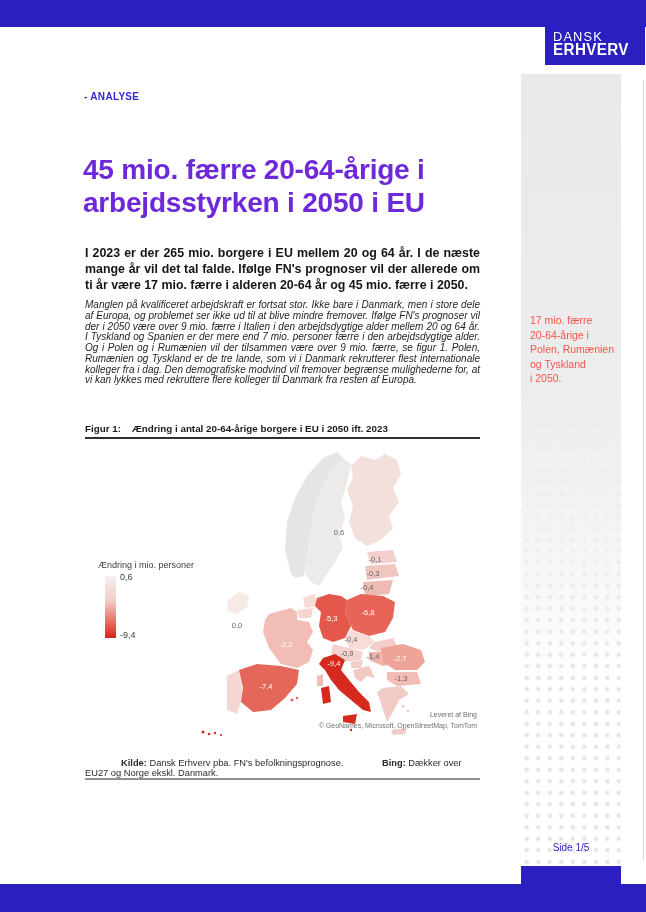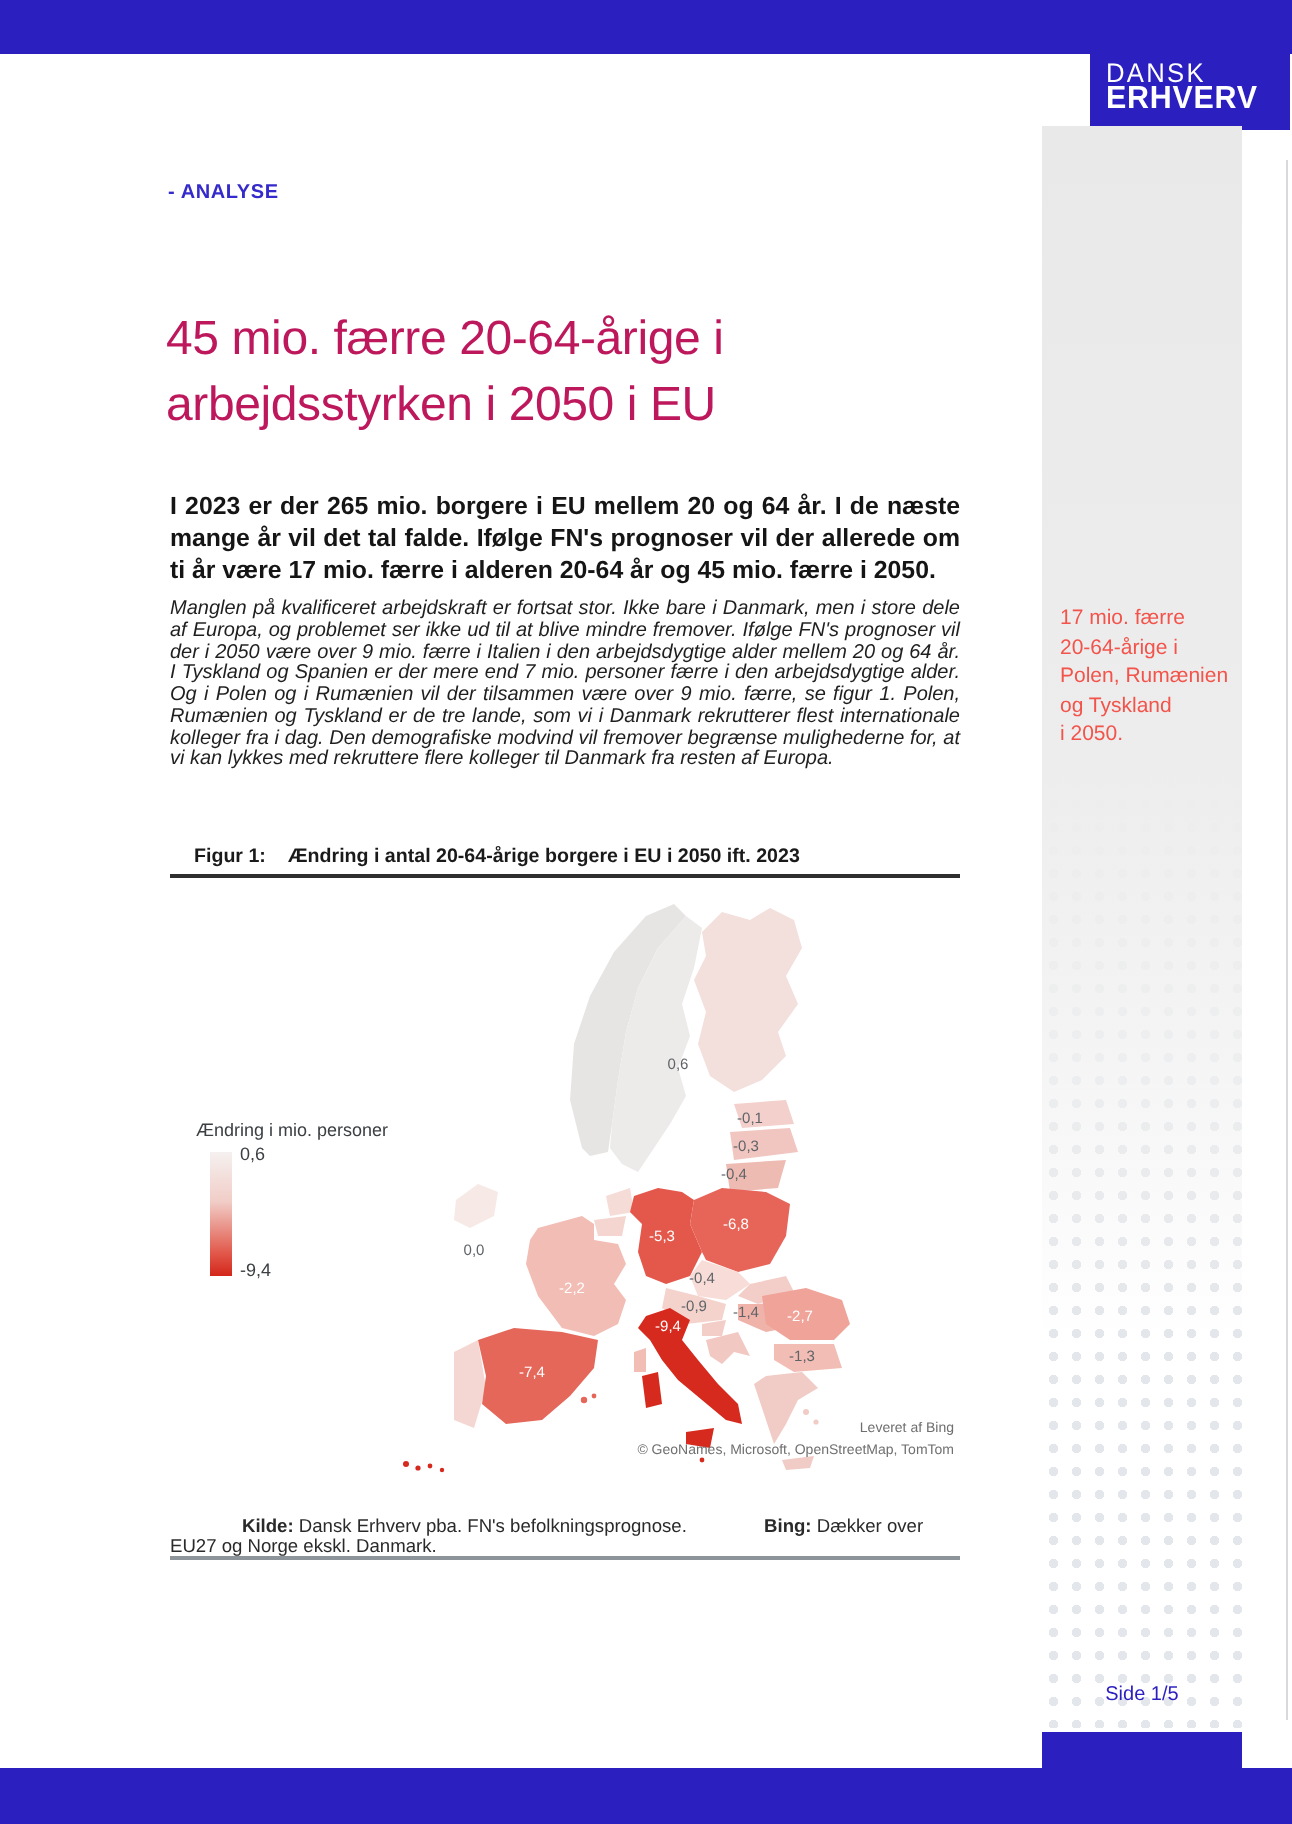--- a/index.html
+++ b/index.html
@@ -11,37 +11,37 @@
   
   .topbar { position:absolute; left:0; top:0; width:646px; height:27px; background:#2b1fc0; }
   .logobox { position:absolute; left:521px; top:0; width:100px; height:65px; background:#2b1fc0; color:#fff; padding:31px 0 0 8px;margin-left:24px; }
   .logo-l1 { font-size:13.5px; font-weight:400; letter-spacing:1.2px; transform:scaleX(.95); transform-origin:left; line-height:12px; }
   .logo-l2 { font-size:16px; font-weight:800; letter-spacing:.4px; transform:scaleX(.95); transform-origin:left; line-height:14px; }
   .footerbar { position:absolute; left:0; top:884px; width:646px; height:28px; background:#2b1fc0; }
   .footerbox { position:absolute; left:521px; top:866px; width:100px; height:46px; background:#2b1fc0; }
   .edge-line { position:absolute; left:643px; top:80px; width:1px; height:780px; background:#cdd0d3; opacity:.8; }
   
   .sidebar {
-    position:absolute; left:521px; top:63px; width:100px; height:801px;
+    position:absolute; left:521px; top:74px; width:100px; height:801px;
     background:
       linear-gradient(to bottom, #e9e9e9 0%, #ededed 40%, rgba(241,241,241,.75) 58%, rgba(248,248,248,0) 76%),
       radial-gradient(circle, #e3e6ea 2.3px, rgba(227,230,234,0) 2.5px);
     background-size:100% 100%, 11.5px 11.5px;
   }
   .sidebar-highlight {
     position:absolute; left:9px; top:239px; width:88px;
     color:#f2544b; font-size:10.5px; line-height:14.5px; white-space:pre-line;
   }
   .pagenum { position:absolute; left:521px; top:842px; width:100px; text-align:center; color:#2b1fc0; font-size:10px; }
   
   .kicker { position:absolute; left:84px; top:91px; color:#352acb; font-size:10px; font-weight:700; letter-spacing:.3px; }
-  .title { position:absolute; left:83px; top:153px; width:420px; color:#be185d; font-size:24px; font-weight:400; line-height:33px; white-space:pre-line; letter-spacing:-.2px; }
+  .title { position:absolute; left:83px; top:153px; width:420px; color:#6d28d9; font-size:28px; font-weight:700; line-height:33px; white-space:pre-line; letter-spacing:-.2px; }
   .lead  { position:absolute; left:85px; top:245px; width:395px; color:#151515; font-size:12.4px; font-weight:700; line-height:16.2px; text-align:justify; }
   .bodytext { position:absolute; left:85px; top:300px; width:395px; color:#1f1f1f; font-size:10px; line-height:10.75px; text-align:justify;font-style:italic; }
-  .figrow { position:absolute; left:85px; top:423px; width:395px; display:flex; font-size:9.8px; font-weight:700; color:#1a1a1a;margin-left:12px; }
+  .figrow { position:absolute; left:85px; top:423px; width:395px; display:flex; font-size:9.8px; font-weight:700; color:#1a1a1a; }
   .figrow .figlabel { width:47px; }
   .figrule { position:absolute; left:85px; top:437px; width:395px; height:2px; background:#2f2f2f; }
   
   .mapbox { position:absolute; left:85px; top:450px; width:395px; height:305px; }
   .mapbox svg { position:absolute; left:0; top:0; }
   .map-label { position:absolute; transform:translate(-50%,-50%); font-size:7.5px; white-space:nowrap; }
   .map-label.light { color:#fff; }
   .map-label.dark  { color:#5f6368; }
   .legend-title { position:absolute; left:13px; top:110px; font-size:9px; color:#3c4043; }
   .legend-bar { position:absolute; left:20px; top:126px; width:11px; height:62px;

